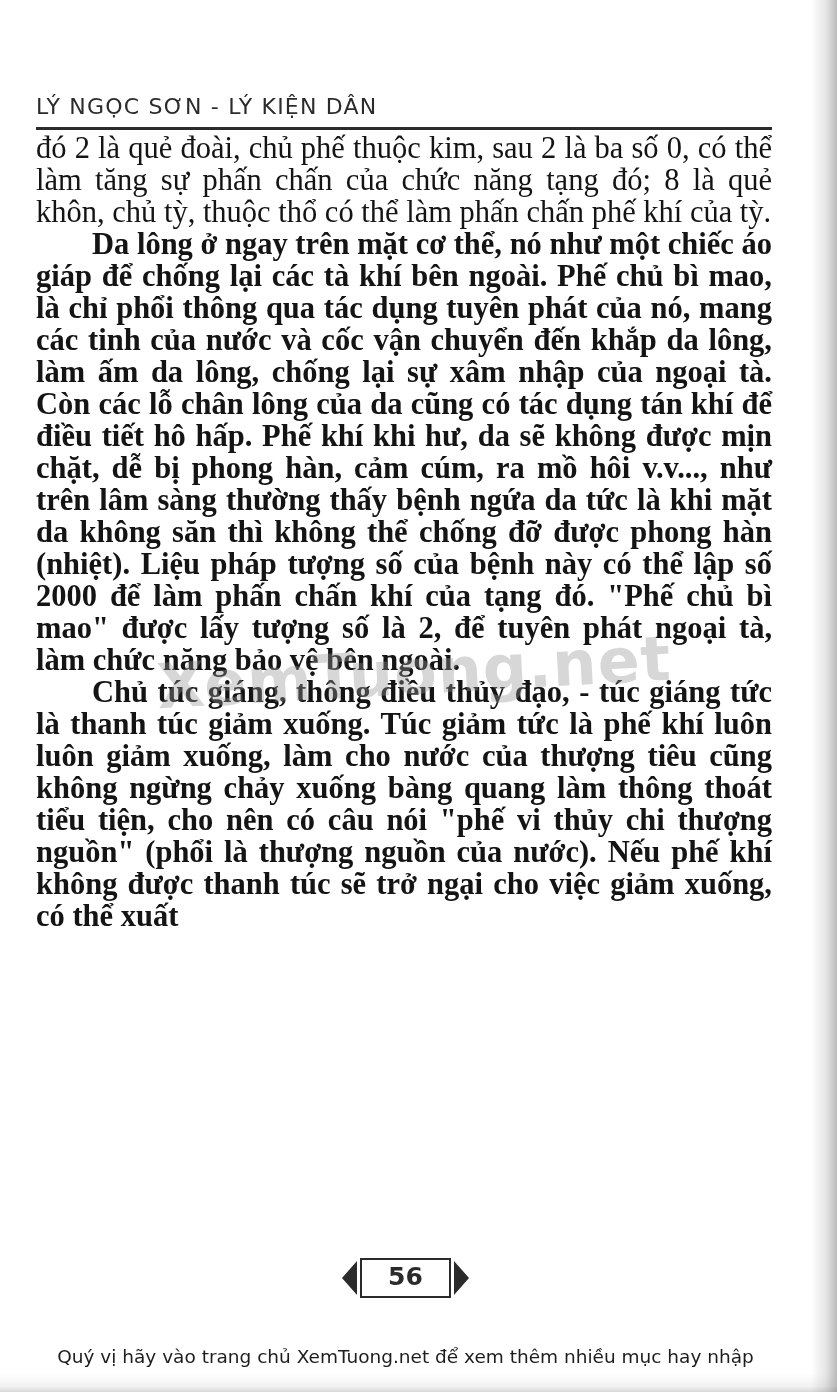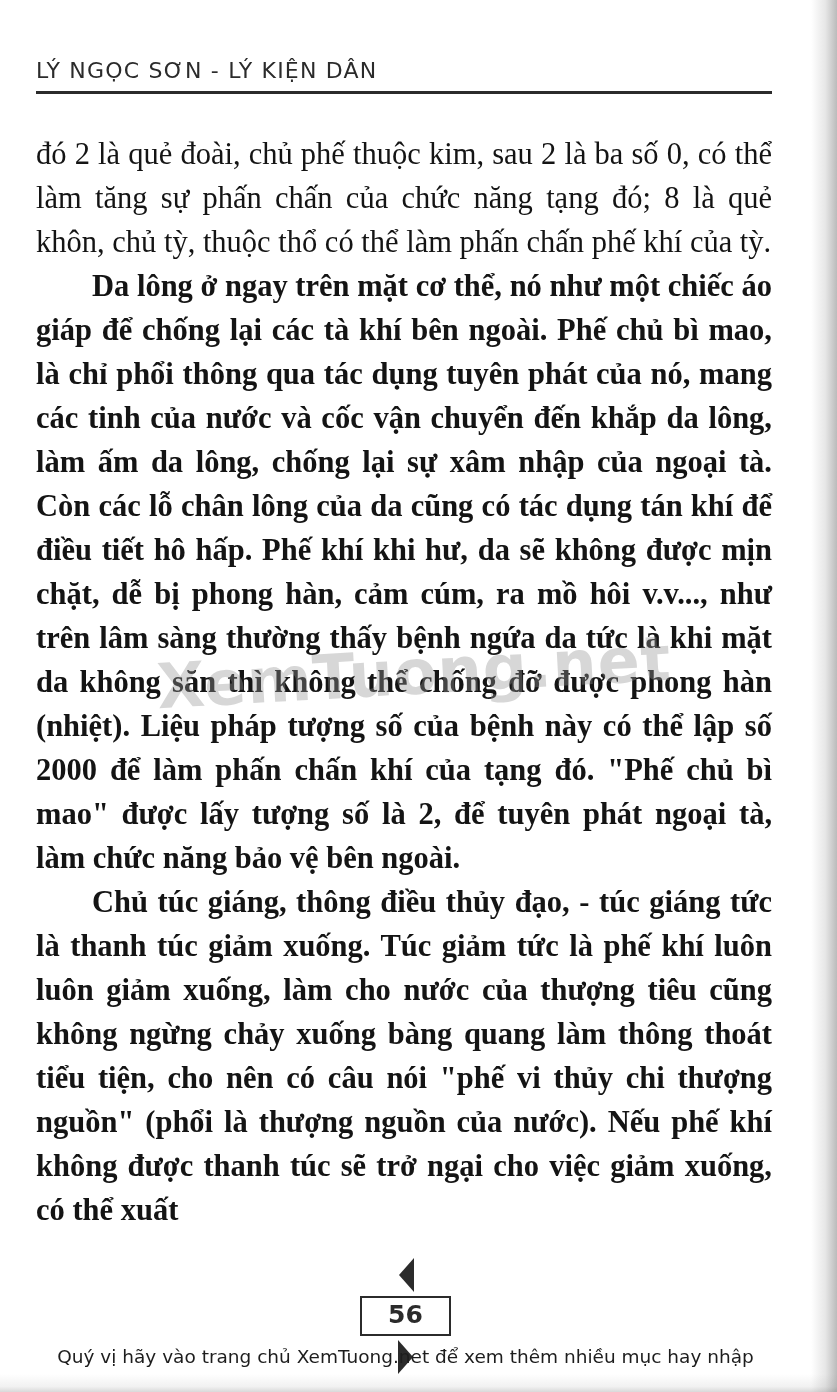--- a/index.html
+++ b/index.html
@@ -46,37 +46,38 @@
     top: 58px;
     width: 740px;
   }
   .header-title {
     font-family: "DejaVu Sans", sans-serif;
     font-size: 22px;
     letter-spacing: 1.2px;
     color: #2b2b2b;
     font-weight: 400;
     white-space: nowrap;
+    margin-top: 36px;
   }
   .header-rule {
     margin-top: 8px;
     width: 736px;
     height: 3px;
     background: #2b2b2b;
   }
 
   
   .body-text {
     position: absolute;
     left: 36px;
     top: 132px;
     width: 736px;
     font-family: "Liberation Serif", serif;
     font-size: 30.5px;
-    line-height: 44px;
+    line-height: 32px;
     color: #141414;
     text-align: justify;
     text-justify: inter-word;
   }
   .body-text p {
     margin: 0 0 0 0;
   }
   .para-indent {
     text-indent: 56px;
     font-weight: bold;
@@ -105,21 +106,20 @@
   
   .page-number-wrap {
     position: absolute;
     left: 0;
     top: 1258px;
     width: 811px;
     display: flex;
     align-items: center;
     justify-content: center;
     gap: 4px;
-    flex-direction: column;
   }
   .pn-box {
     border: 2px solid #2b2b2b;
     padding: 3px 26px 5px 26px;
     font-family: "DejaVu Sans", sans-serif;
     font-size: 25px;
     font-weight: 700;
     color: #2b2b2b;
     line-height: 1.1;
     background: #fff;

